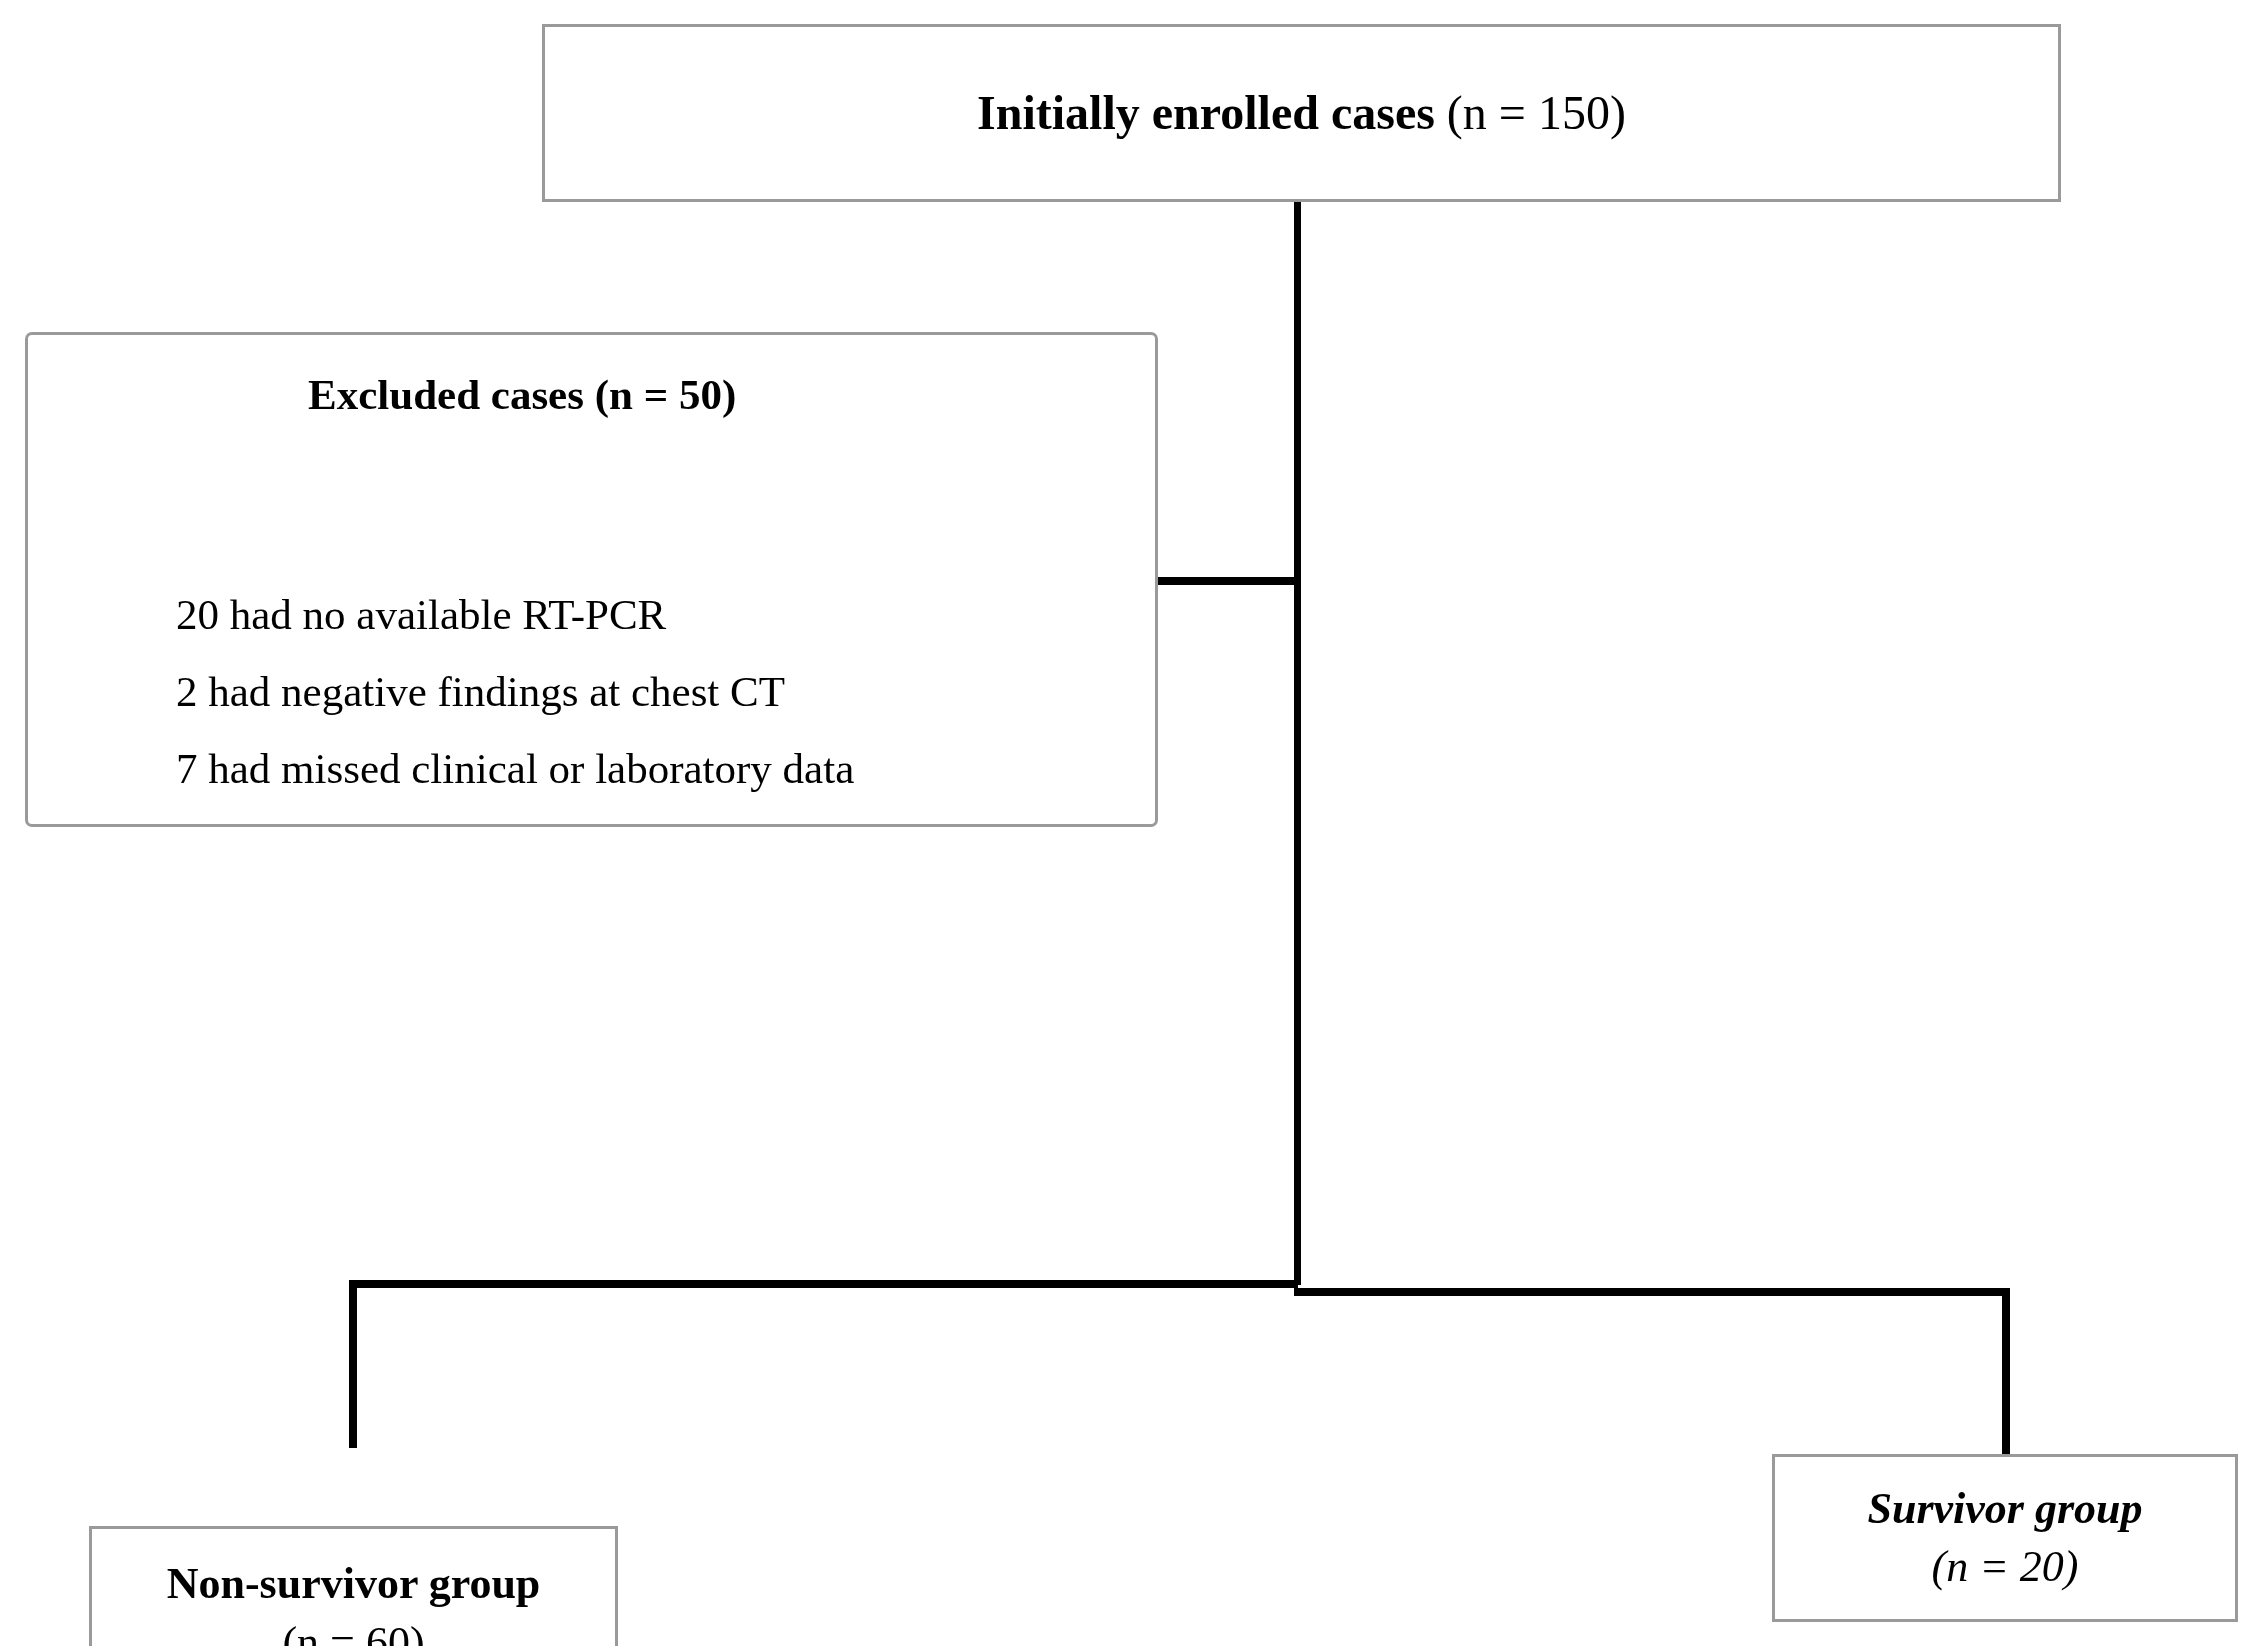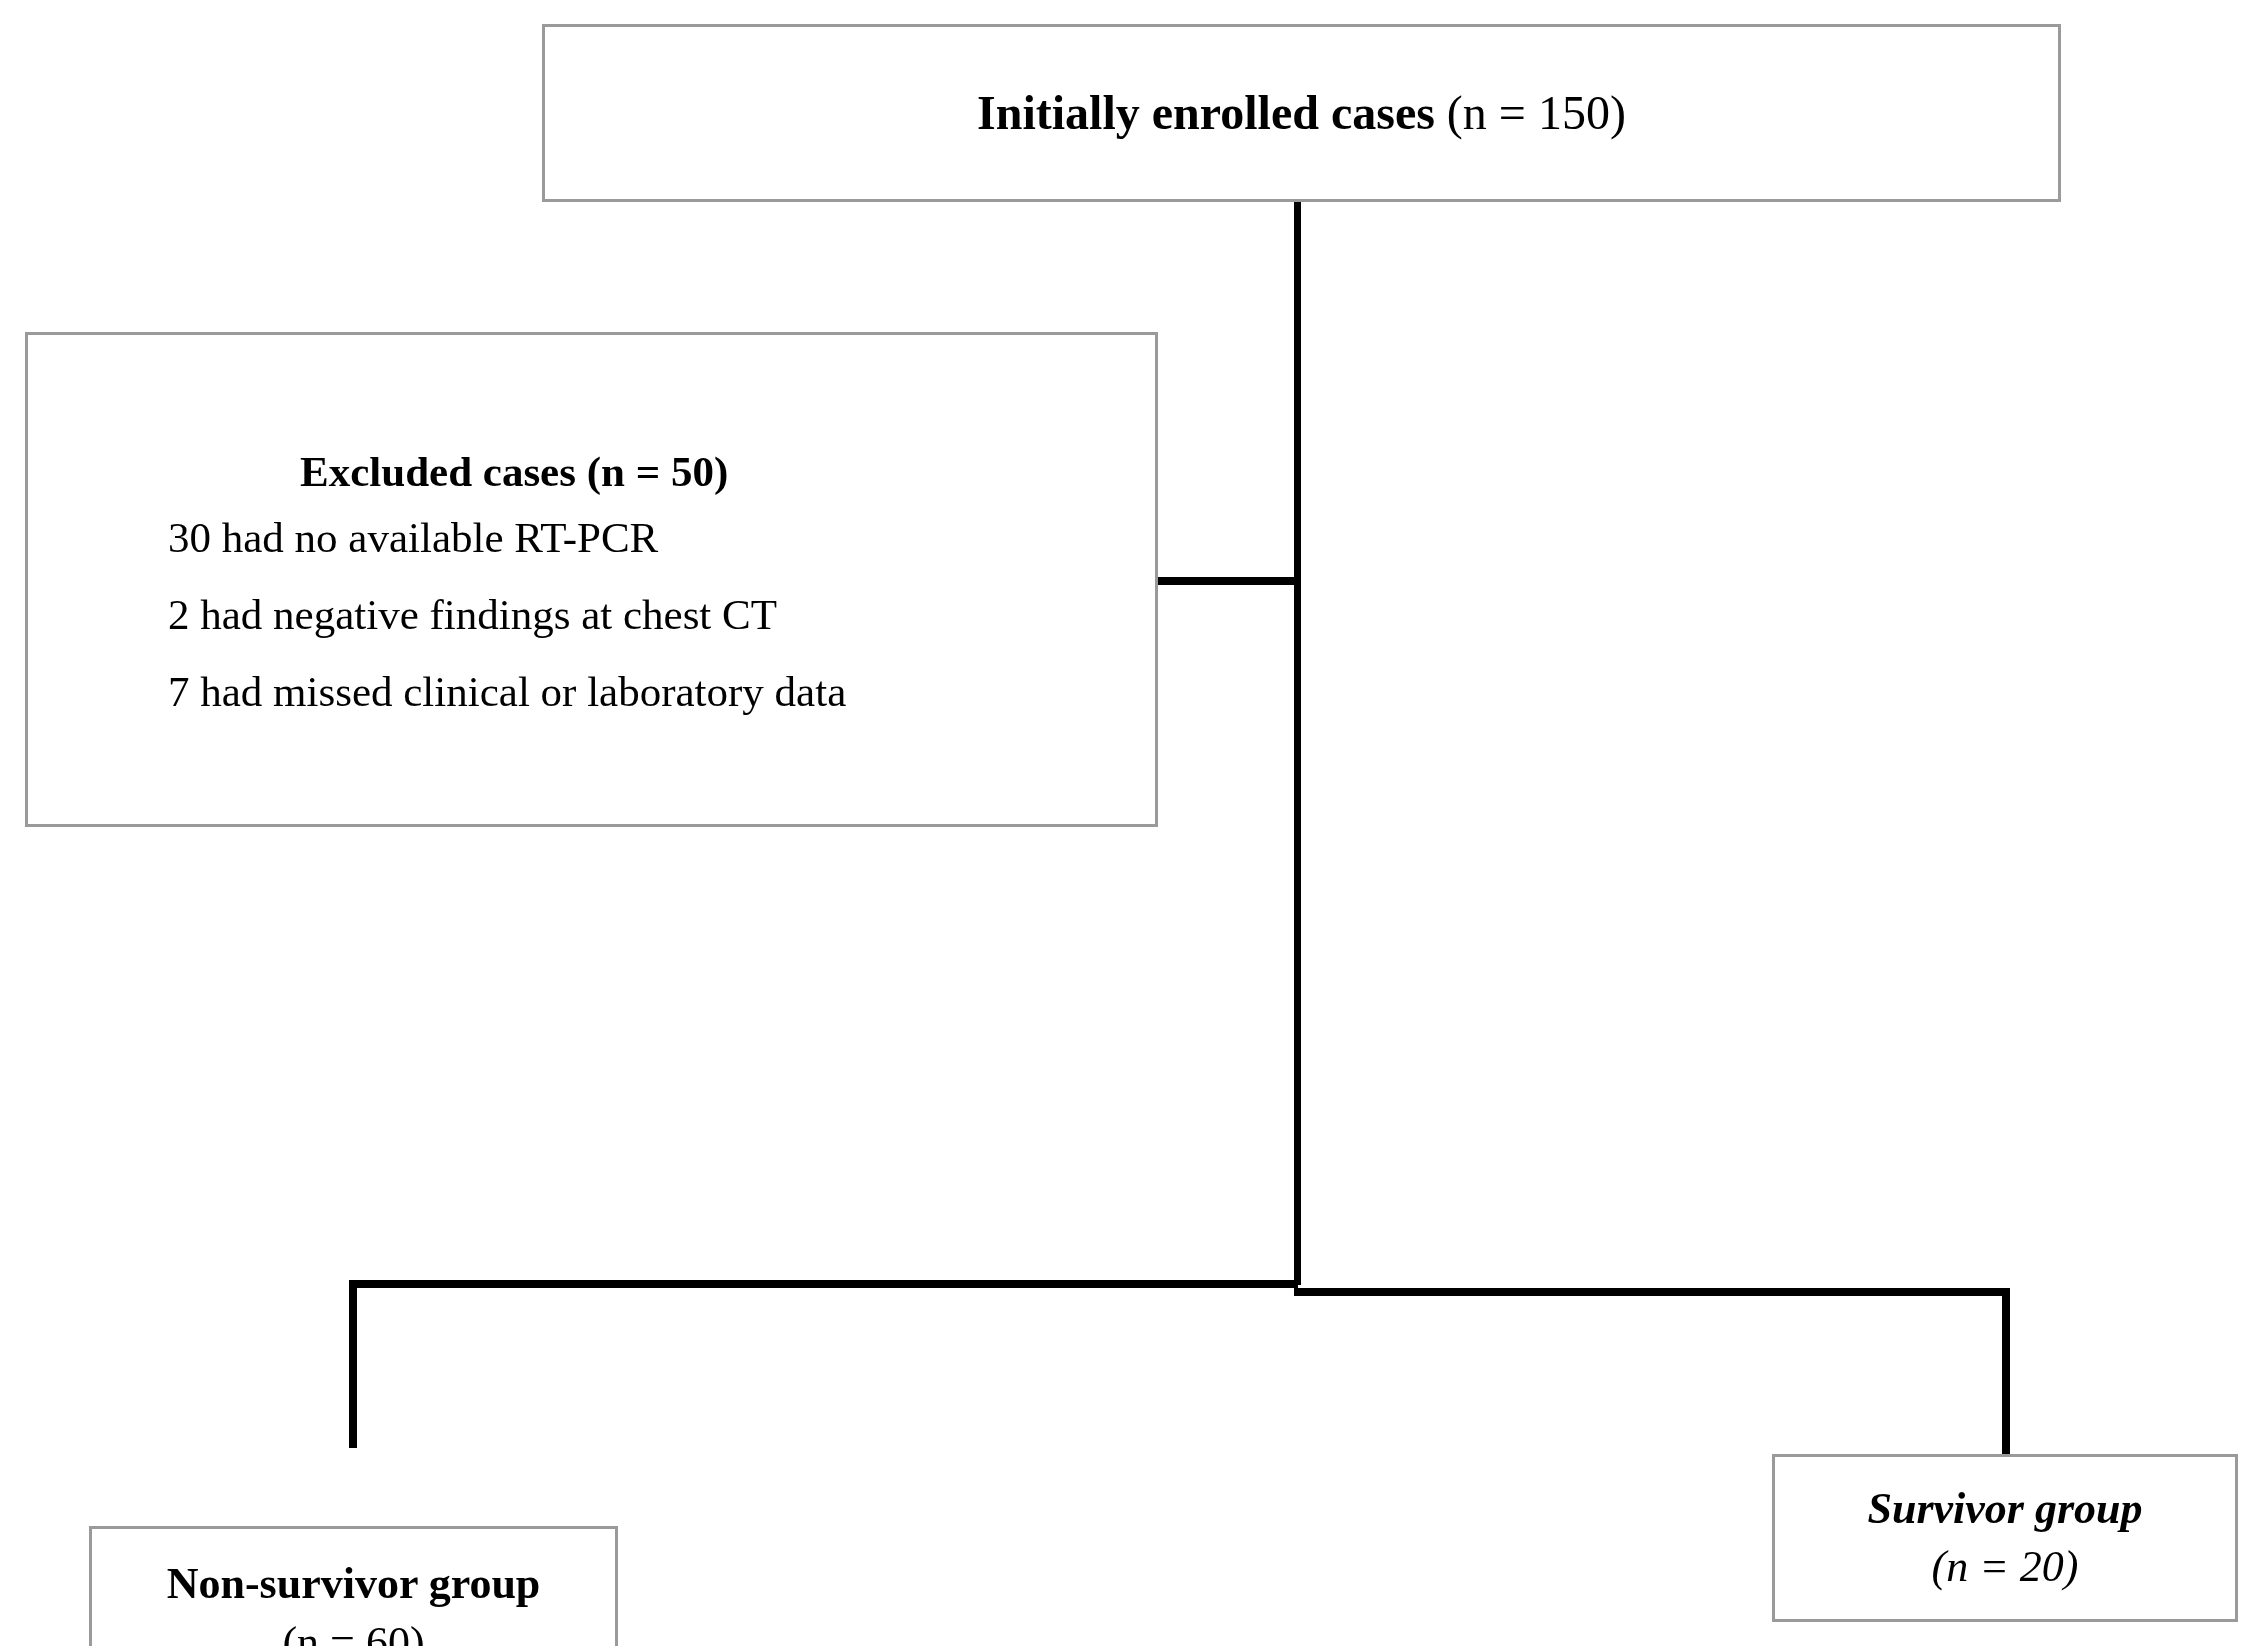--- a/index.html
+++ b/index.html
@@ -48,22 +48,23 @@
     line-height: 1.1;
     white-space: nowrap;
   }
 
   
   #box-excluded {
     left: 25px;
     top: 332px;
     width: 1133px;
     height: 495px;
-    justify-content: center;
-    padding: 33px 0 0 0;
+    justify-content: space-between;
+    padding: 33px 0 0 8px;
+    border-radius: 7px;
   }
   #box-excluded .excl-title {
     font-size: 43px;
     font-weight: bold;
     margin-left: 272px;
     line-height: 1.25;
     white-space: nowrap;
   }
   #box-excluded .excl-list {
     margin: 16.6px 0 0 140px;
@@ -119,21 +120,21 @@
 
   <div class="node-box centered" id="box-enrolled">
     <div class="line">
       <span class="box-title">Initially enrolled cases</span><span>&nbsp;</span><span class="box-sub">(n = 150)</span>
     </div>
   </div>
 
   <div class="node-box" id="box-excluded">
     <div class="excl-title">Excluded cases (n = 50)</div>
     <ul class="excl-list">
-      <li>30 had no available RT-PCR</li>
+      <li>20 had no available RT-PCR</li>
       <li>2 had negative findings at chest CT</li>
       <li>7 had missed clinical or laboratory data</li>
     </ul>
   </div>
 
   <div class="conn" id="trunk-main"></div>
   <div class="conn" id="conn-excluded"></div>
   <div class="conn" id="branch-left"></div>
   <div class="conn" id="branch-right"></div>
   <div class="conn" id="drop-left"></div>

